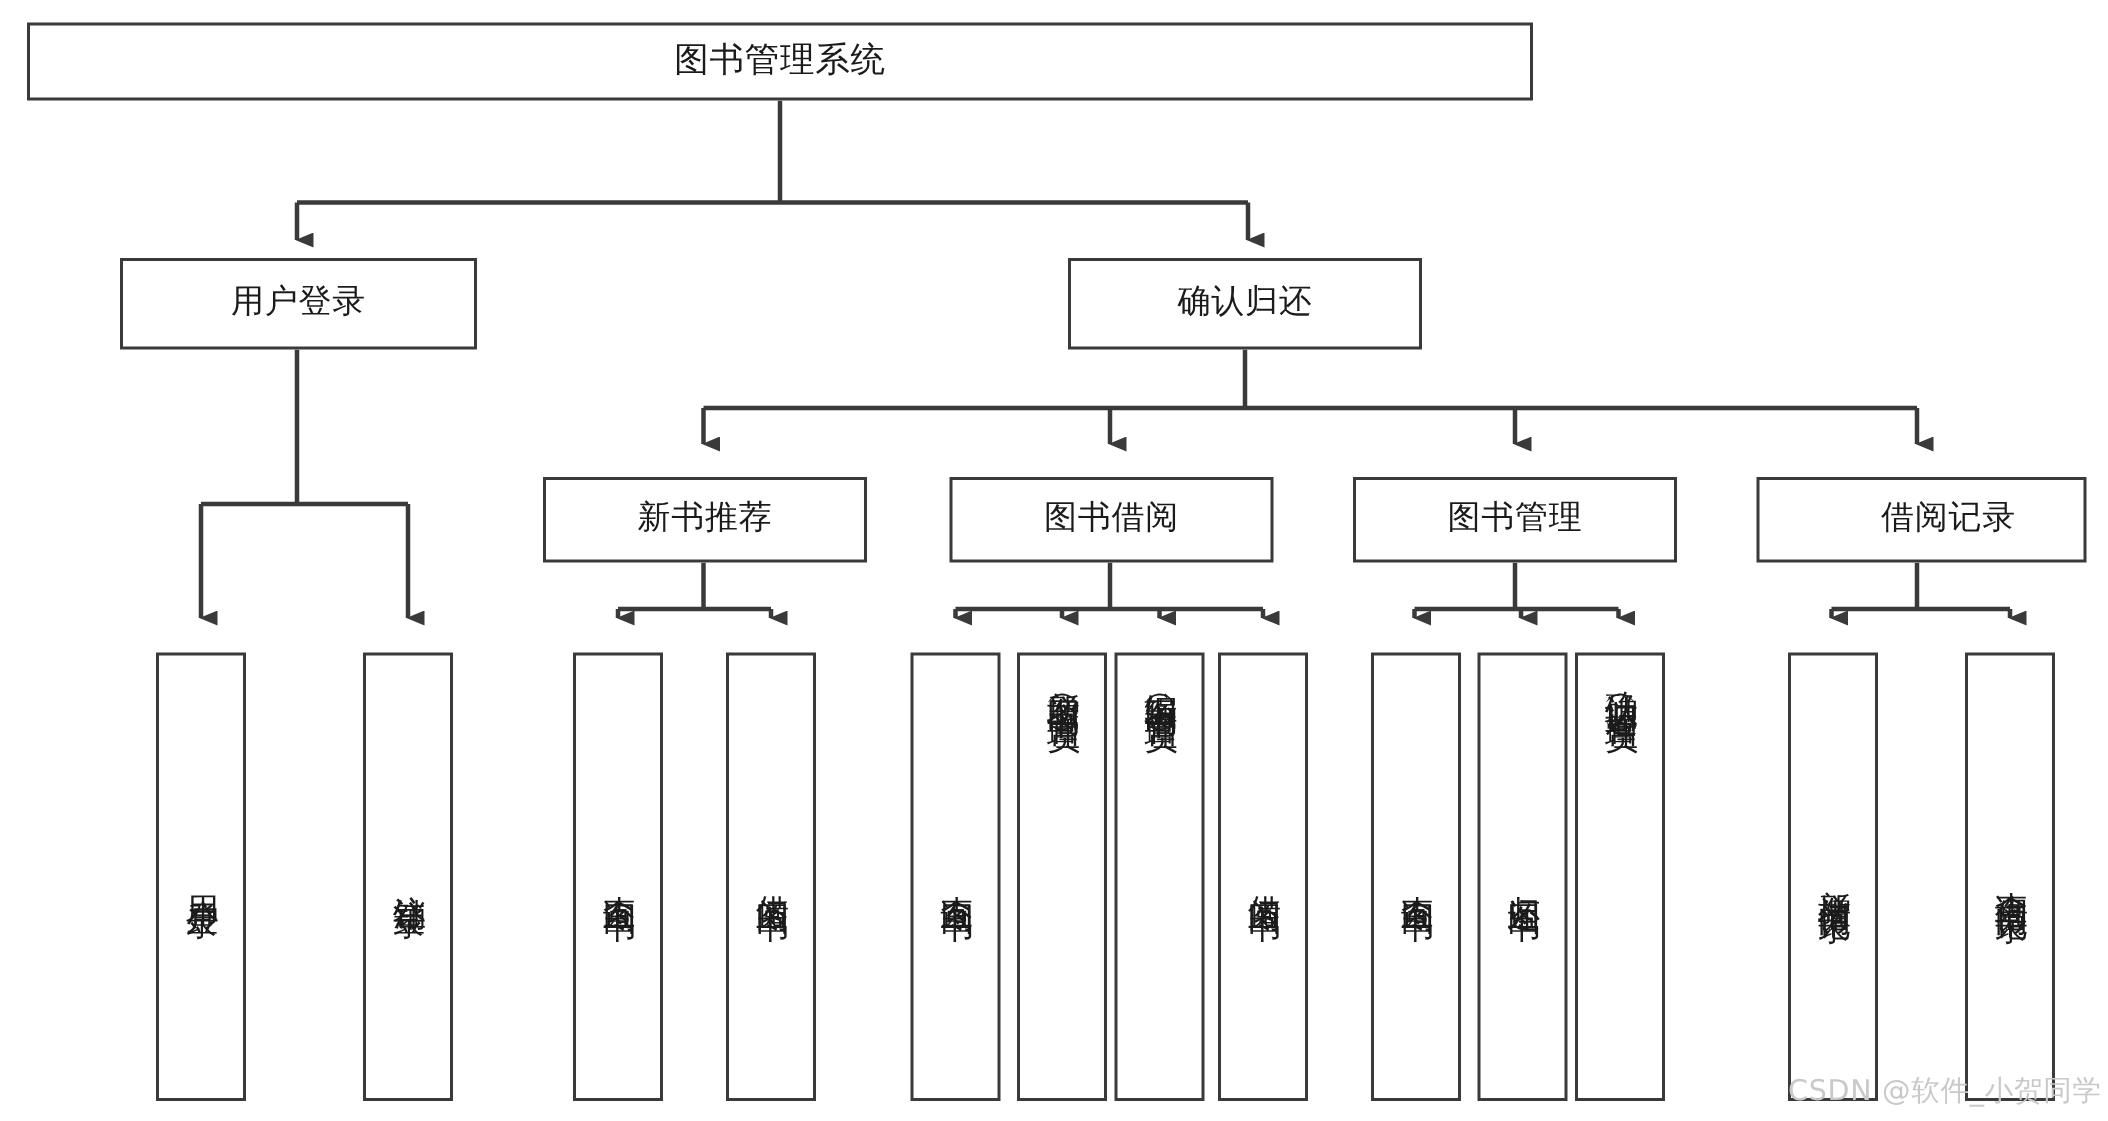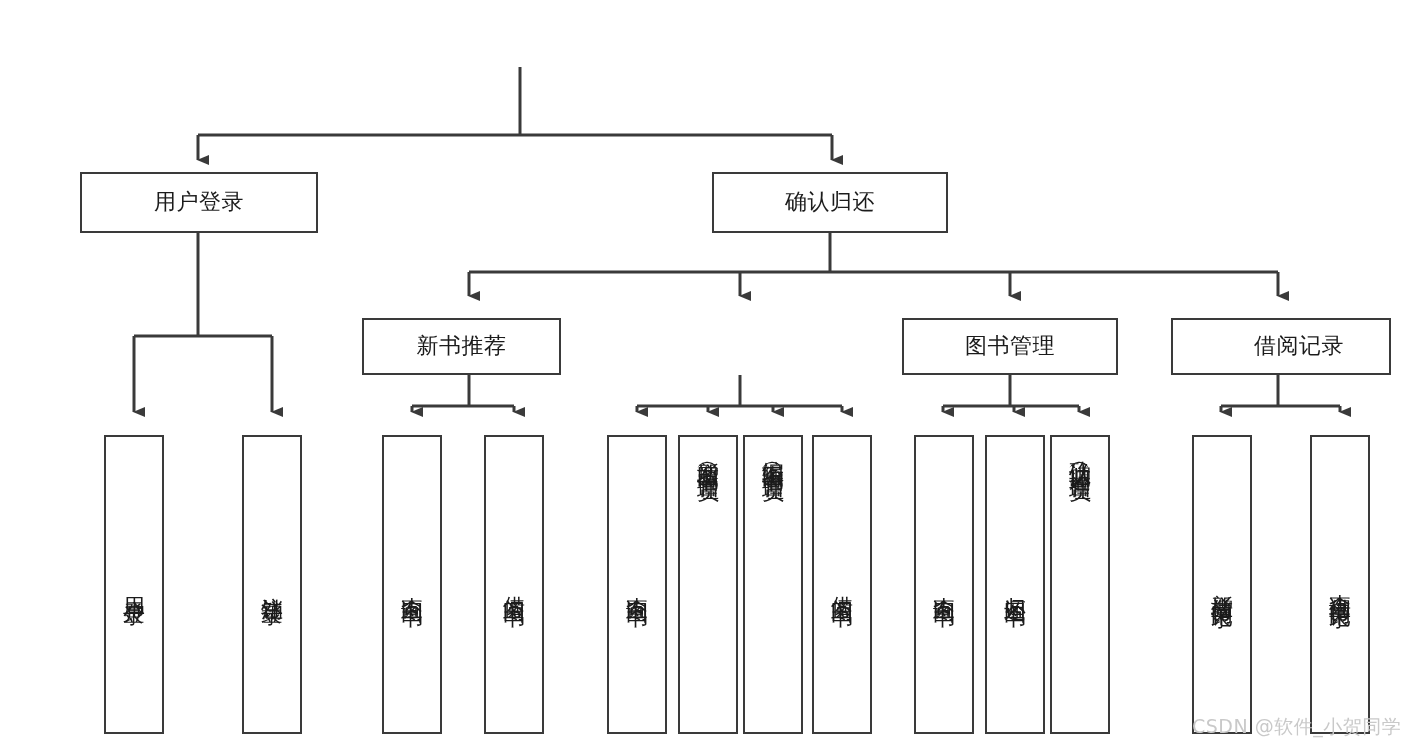--- a/index.html
+++ b/index.html
@@ -124,30 +124,36 @@
       <path d="M 1014 406 L 1014 412" marker-end="url(#arrow)"></path>
       <path d="M 1079 406 L 1079 412" marker-end="url(#arrow)"></path>
 
       <path d="M 1278 375 L 1278 406"></path>
       <path d="M 1221 406 L 1340 406"></path>
       <path d="M 1221 406 L 1221 412" marker-end="url(#arrow)"></path>
       <path d="M 1340 406 L 1340 412" marker-end="url(#arrow)"></path>
     </g>
   </svg>
 
+  <div class="node horiz root" style="left:18px; top:15px; width:1004px; height:52px;">
+    <span class="node-label">图书管理系统</span>
+  </div>
 
   <div class="node horiz" style="left:80px; top:172px; width:238px; height:61px;">
     <span class="node-label">用户登录</span>
   </div>
   <div class="node horiz" style="left:712px; top:172px; width:236px; height:61px;">
     <span class="node-label">确认归还</span>
   </div>
 
-  <div class="node horiz" style="left:362px; top:318px; width:199px; height:57px;">
+  <div class="node horiz" style="left:362px; top:318px; width:216px; height:57px;">
     <span class="node-label">新书推荐</span>
+  </div>
+  <div class="node horiz" style="left:633px; top:318px; width:216px; height:57px;">
+    <span class="node-label">图书借阅</span>
   </div>
   <div class="node horiz" style="left:902px; top:318px; width:216px; height:57px;">
     <span class="node-label">图书管理</span>
   </div>
   <div class="node horiz" style="left:1171px; top:318px; width:220px; height:57px;padding-left:36px;">
     <span class="node-label">借阅记录</span>
   </div>
 
   <div class="node vert centered" style="left:104px; top:435px; width:60px; height:299px;">
     <span class="node-label">用户登录</span>

